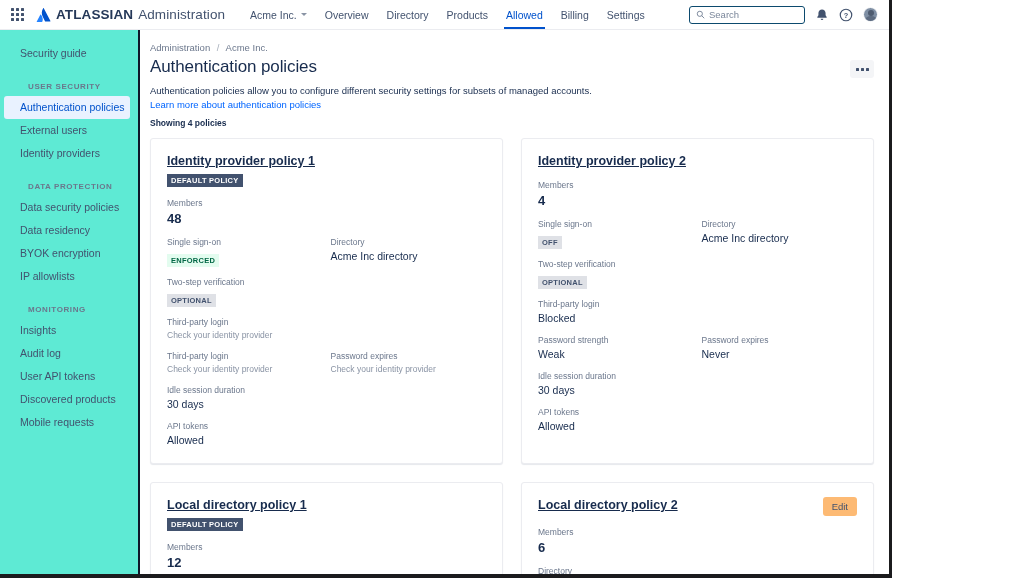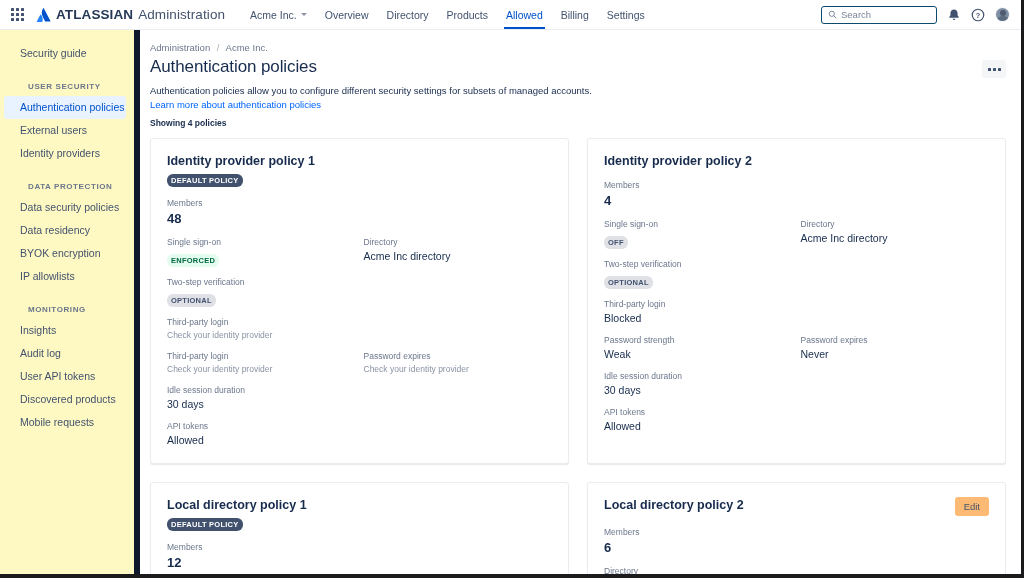--- a/index.html
+++ b/index.html
@@ -3,21 +3,21 @@
 <meta charset="utf-8">
 <style>
   * { box-sizing: border-box; margin: 0; padding: 0; }
   html, body {
     width: 1024px; height: 578px;
     overflow: hidden;
     background: #ffffff;
     font-family: "Liberation Sans", sans-serif;
     color: #172b4d;
   }
-  .app { width: 1024px; height: 578px; position: relative; display: flex; flex-direction: column; }
+  .app { width: 892px; height: 578px; position: relative; display: flex; flex-direction: column; }
 
   
   .topnav {
     height: 30px; flex: 0 0 30px;
     background: #ffffff;
     border-bottom: 1px solid #ebecf0;
     display: flex; align-items: center;
     padding: 0 8px 0 6px;
     position: relative; z-index: 5;
   }
@@ -81,22 +81,22 @@
     content: ""; position: absolute; left: 50%; top: 12%;
     transform: translateX(-50%); width: 6px; height: 6px;
     border-radius: 50%; background: #4f5c70; z-index: 2;
   }
 
   
   .body { flex: 1 1 auto; display: flex; min-height: 0; }
 
   
   .sidebar {
-    width: 140px; flex: 0 0 140px; background: #fef9c3;
-    border-right: 6px solid #0f172a;
+    width: 140px; flex: 0 0 140px; background: #5eead4;
+    border-right: 2px solid #0f172a;
     padding: 12px 4px 0 0; overflow: hidden;
   }
   .side-link {
     display: block; font-size: 10.5px; color: #42526e;
     padding: 5px 10px 5px 16px; margin: 0 4px; border-radius: 3px;
     cursor: pointer; line-height: 13px; white-space: nowrap;
   }
   .side-link.active { background: #e9f2ff; color: #0052cc; font-weight: 500; }
   .side-head {
     font-size: 8px; letter-spacing: 0.6px; color: #6b778c;
@@ -131,29 +131,29 @@
     display: grid; grid-template-columns: 1fr 1fr; gap: 18px;
     margin-top: 10px; padding-right: 0px;
   }
   .card {
     background: #fff; border: 1px solid #ebecf0; border-radius: 3px;
     box-shadow: 0 1px 1px rgba(9,30,66,0.10);
     padding: 14px 16px 16px 16px; position: relative;
   }
   .card.tall { min-height: 270px; }
   .card-head { display: flex; align-items: flex-start; }
-  .card-title { font-size: 12.5px; font-weight: 600; color: #172b4d; line-height: 16px; }
+  .card-title { font-size: 12.5px; font-weight: 600; color: #172b4d; line-height: 16px; text-decoration: underline; }
   .edit-btn {
     margin-left: auto; font-size: 9.5px; color: #42526e; background: #fdba74;
     border: none; border-radius: 3px; padding: 4px 9px; cursor: pointer;
     font-family: "Liberation Sans", sans-serif;
   }
   .badge {
     display: inline-block; font-size: 7.5px; font-weight: bold; letter-spacing: 0.25px;
-    border-radius: 6px; padding: 2px 4px; line-height: 9px; text-transform: uppercase;
+    border-radius: 0; padding: 2px 4px; line-height: 9px; text-transform: uppercase;
     margin-top: 5px;
   }
   .badge.default-policy { background: #42526e; color: #ffffff; }
   .badge.enforced { background: #e3fcef; color: #006644; }
   .badge.optional  { background: #dfe1e6; color: #42526e; }
   .badge.off       { background: #dfe1e6; color: #42526e; }
 
   .field-label {
     font-size: 8.5px; color: #6b778c; line-height: 11px; margin-bottom: 1px;
   }

